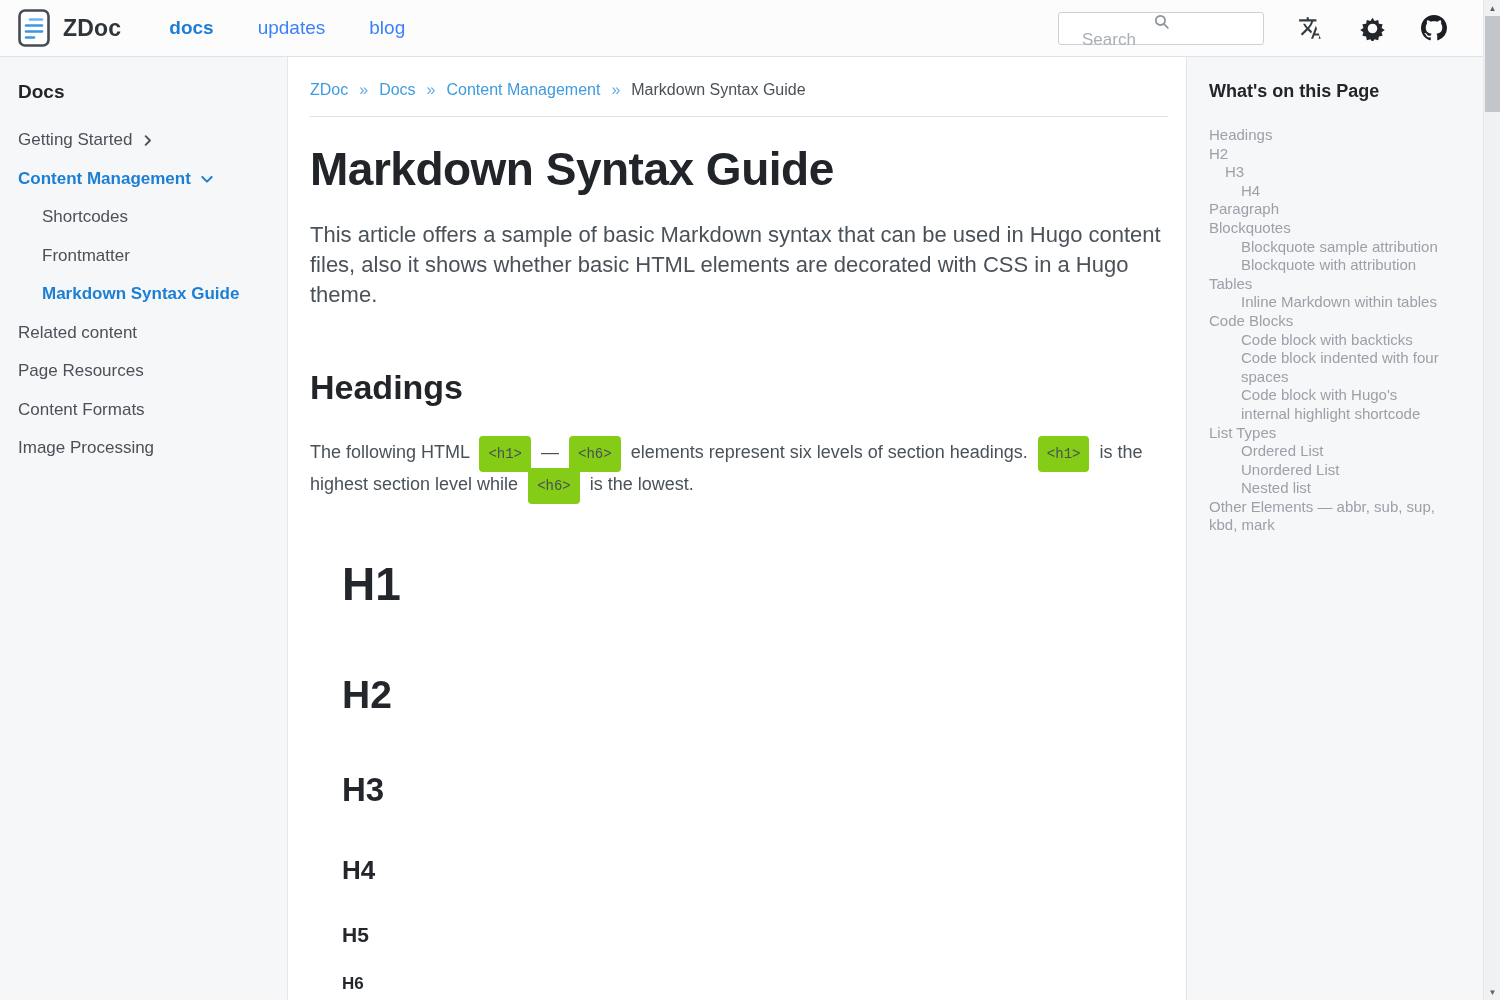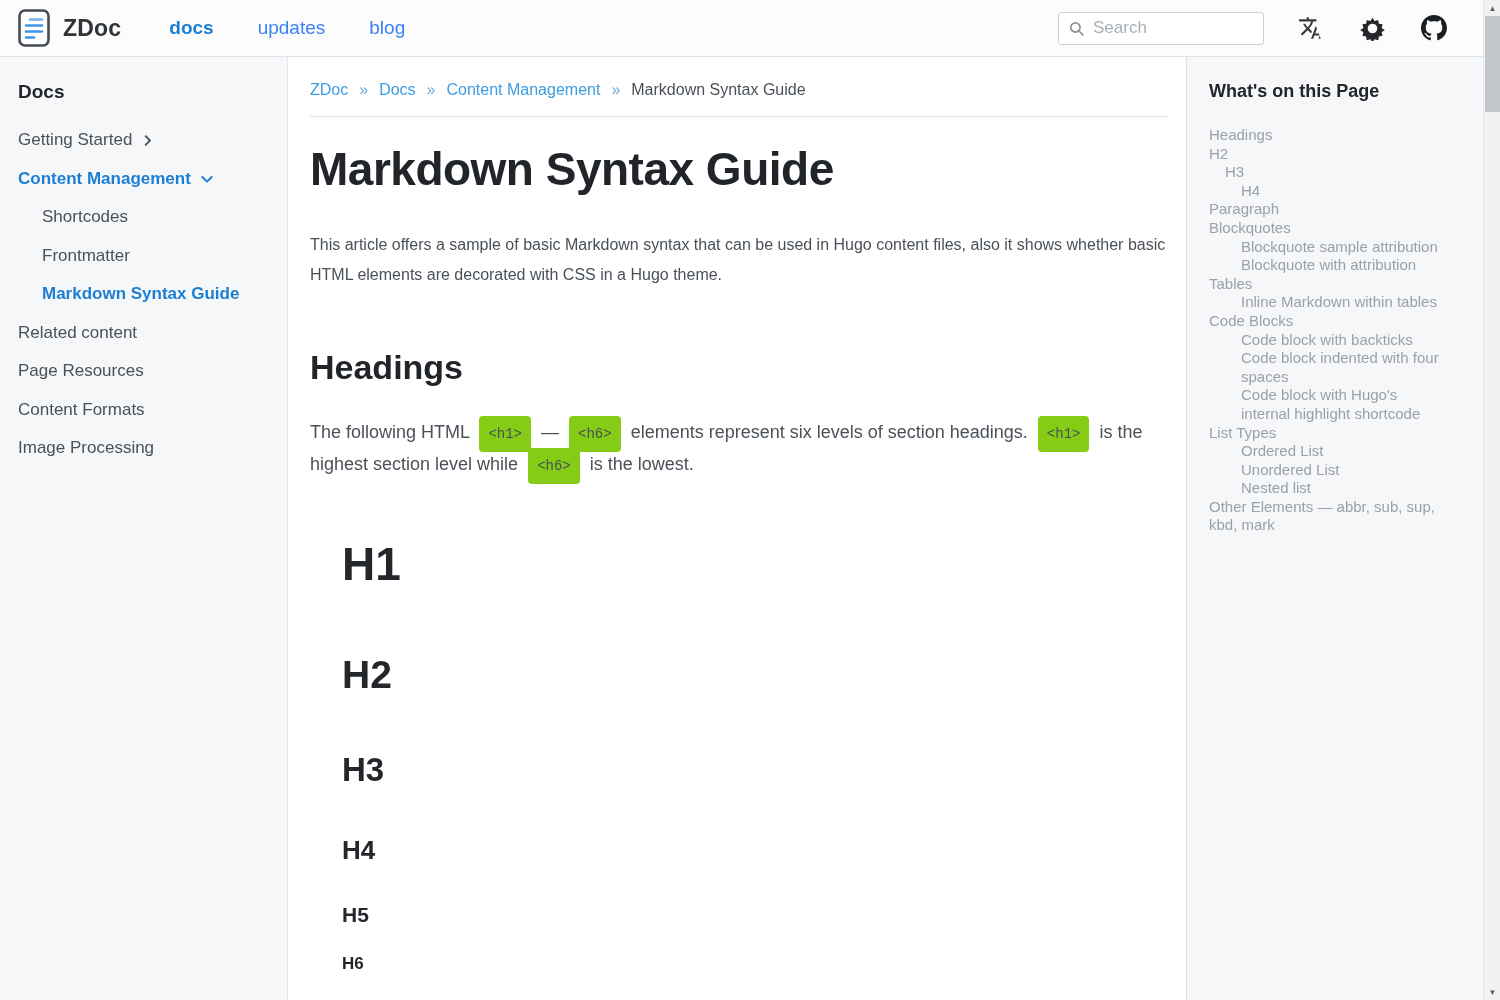--- a/index.html
+++ b/index.html
@@ -11,21 +11,21 @@
             background:#fcfcfd; border-bottom:1px solid #dfe2e6;
             display:flex; align-items:center; z-index:5; }
   .brand { display:flex; align-items:center; margin-left:18px; cursor:pointer; }
   .brand-icon { width:32px; height:38px; }
   .brand-name { font-size:23px; font-weight:bold; color:#2f3439; margin-left:13px; letter-spacing:.2px; }
   .nav-links { display:flex; align-items:center; margin-left:48px; gap:44px; }
   .nav-link { font-size:19px; color:#3b82f6; text-decoration:none; cursor:pointer; }
   .nav-link.active { color:#1d7fd4; font-weight:bold; }
   .nav-spacer { flex:1; }
   .search-box { display:flex; align-items:center; width:206px; height:33px;
-                border:1px solid #ccd2d8; border-radius:3px; background:#fff; padding:0 9px; }
+                border:1px solid #ccd2d8; border-radius:3px; background:#fff; padding:0 19px;flex-direction:column; }
   .search-box svg { flex:0 0 auto; }
   .search-input { border:none; outline:none; width:100%; margin-left:8px;
                   font-size:17px; color:#4a5158; font-family:"Liberation Sans",sans-serif; background:transparent; }
   .search-input::placeholder { color:#a9afb6; }
   .nav-icons { display:flex; align-items:center; gap:36px; margin:0 36px 0 34px; }
   .nav-icon { cursor:pointer; display:flex; align-items:center; }
 
   
   .columns { position:absolute; top:57px; left:0; width:1483px; height:943px; display:flex; }
   .sidebar-left { width:288px; background:#f6f7f8; border-right:1px solid #e4e6e9;
@@ -38,21 +38,21 @@
   .side-item.active { color:#1d7fd4; font-weight:bold; }
   .side-item .chev { margin-left:8px; display:flex; align-items:center; }
 
   .main { flex:1; background:#ffffff; padding:24px 18px 0 22px; }
   .breadcrumb { font-size:16px; display:flex; align-items:center; flex-wrap:wrap; }
   .crumb-link { color:#3f9be0; text-decoration:none; cursor:pointer; }
   .crumb-current { color:#4a5158; }
   .crumb-sep { color:#6aaade; margin:0 11px; }
   .main hr { border:none; border-top:1px solid #dee2e6; margin-top:17px; }
   .page-title { font-size:46px; font-weight:800; color:#212529; margin-top:25px; letter-spacing:-.5px; }
-  .intro { margin-top:34px; font-size:16px; line-height:30px; color:#4a5158; max-width:862px; }
+  .intro { margin-top:24px; font-size:22px; line-height:30px; color:#4a5158; max-width:862px; }
   .section-h2 { font-size:34px; font-weight:800; color:#212529; margin-top:58px; }
   .body-par { margin-top:30px; font-size:18px; line-height:30px; color:#4a5158; max-width:862px; }
   .code-chip { font-family:"Liberation Mono", monospace; font-size:14px; color:#495057;
                background:#84cc16; border-radius:4px; padding:10px 9px; margin:0 5px; white-space:nowrap; }
   .h-sample { font-weight:800; color:#23272c;margin-left:32px; }
   .hs1 { font-size:46px; margin-top:56px; }
   .hs2 { font-size:39px; margin-top:62px; }
   .hs3 { font-size:33px; margin-top:54px; }
   .hs4 { font-size:26px; margin-top:46px; }
   .hs5 { font-size:21px; margin-top:37px; }

